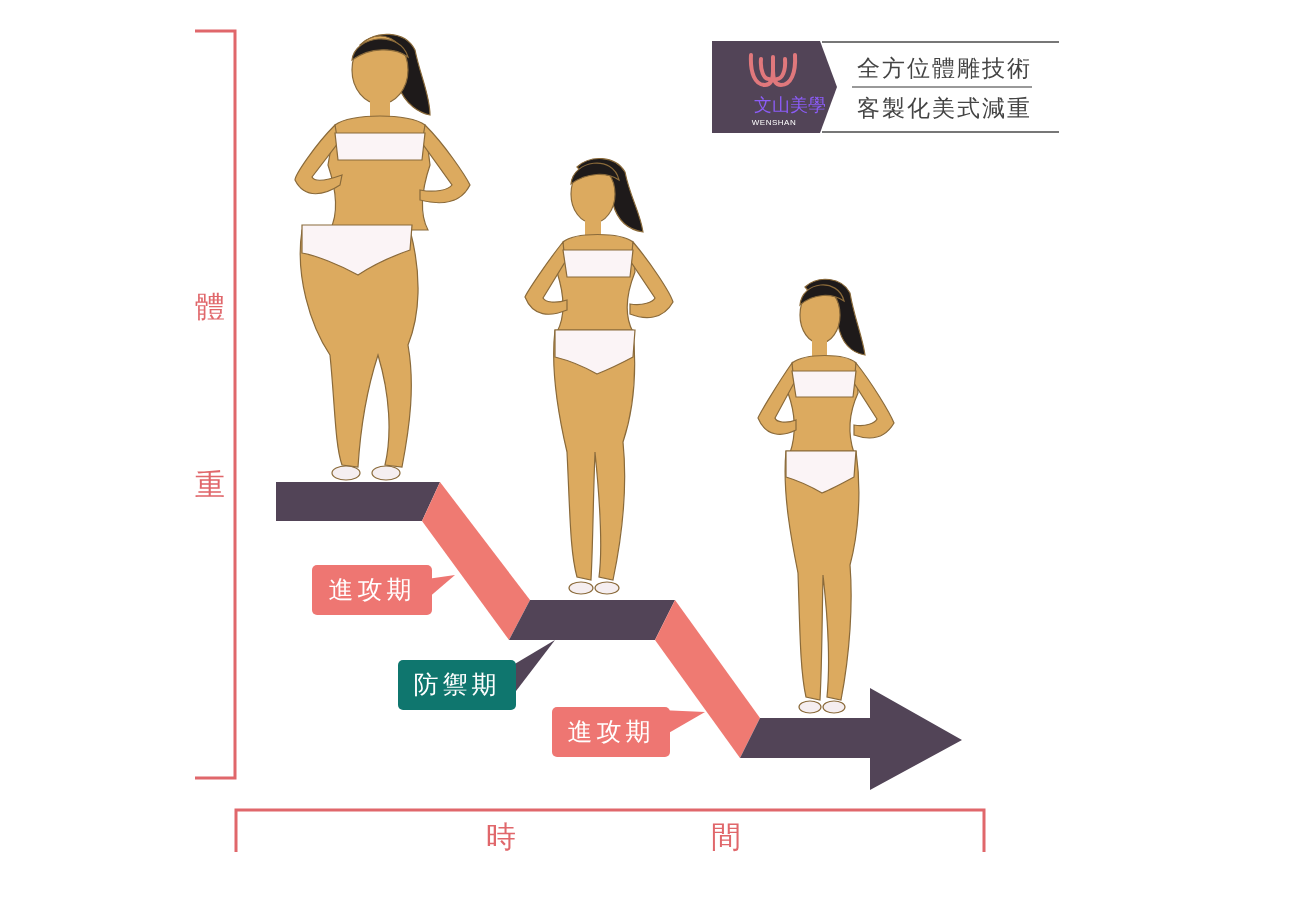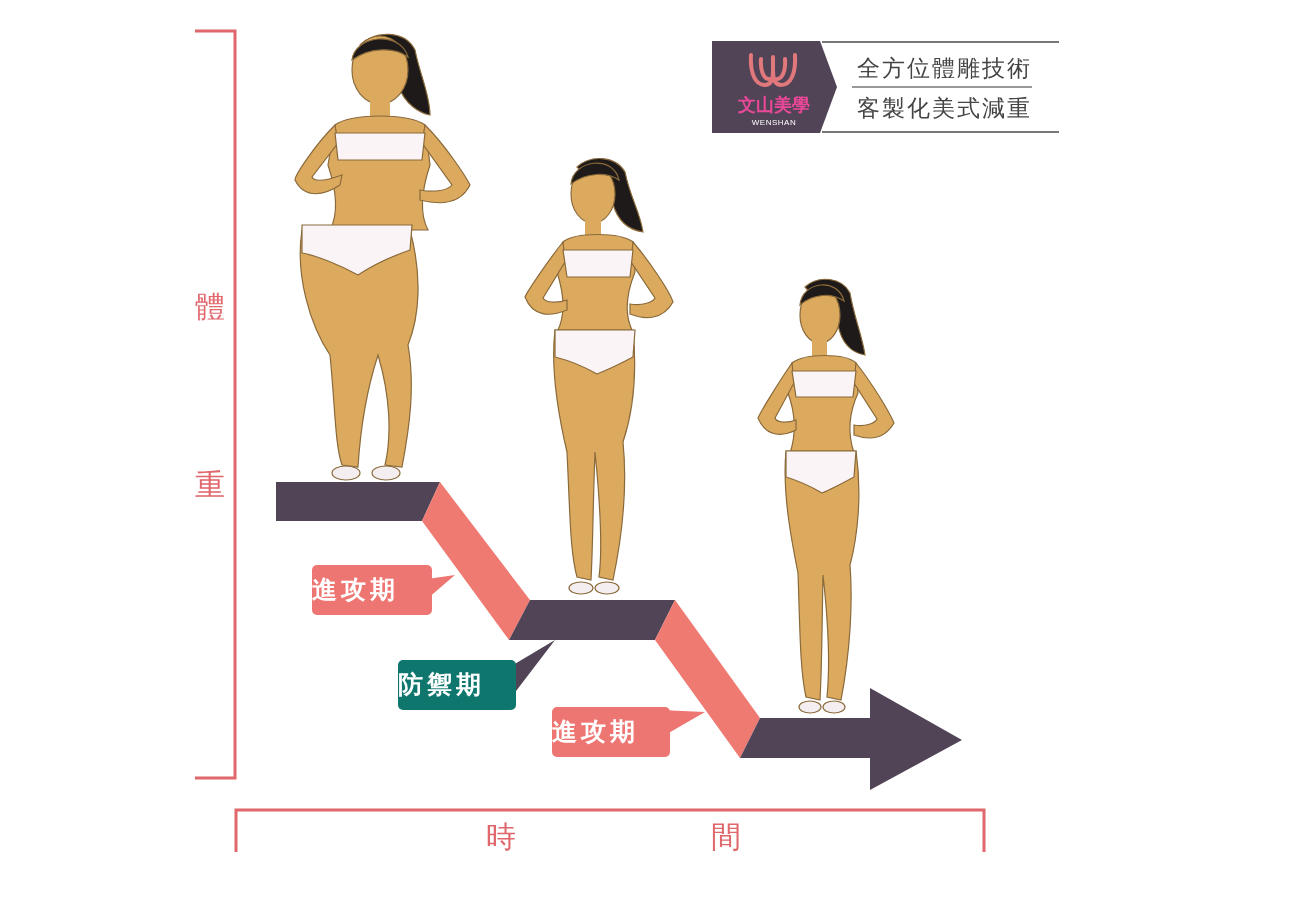--- a/index.html
+++ b/index.html
@@ -1,23 +1,23 @@
 <!DOCTYPE html>
 <html><head>
 <meta charset="utf-8">
 <style>
   html,body{margin:0;padding:0;background:#ffffff;}
   body{width:1295px;height:901px;position:relative;overflow:hidden;font-family:"DejaVu Sans","Liberation Sans",sans-serif;}
   .abs{position:absolute;}
   .axis-label{position:absolute;color:#e0676b;font-size:30px;line-height:1;}
   .logo{position:absolute;left:712px;top:41px;width:347px;height:92px;}
-  .brand-cn{position:absolute;left:12px;top:52px;width:100px;text-align:center;color:#ec4899;font-family:"DejaVu Serif","Liberation Serif",serif;font-weight:bold;font-size:18px;letter-spacing:0px;}
+  .brand-cn{position:absolute;left:28px;top:52px;width:100px;text-align:center;color:#8b5cf6;font-family:"DejaVu Serif","Liberation Serif",serif;font-weight:normal;font-size:18px;letter-spacing:0px;}
   .brand-en{position:absolute;left:12px;top:77px;width:100px;text-align:center;color:#fff;font-family:Liberation Sans, sans-serif;font-size:8px;letter-spacing:0.5px;}
   .slogan{position:absolute;left:145px;color:#444;font-size:23px;letter-spacing:2px;white-space:nowrap;}
-  .tag{position:absolute;color:#fff;font-size:25px;font-weight:bold;letter-spacing:4px;border-radius:5px;line-height:50px;height:50px;}
+  .tag{position:absolute;color:#fff;font-size:25px;font-weight:normal;letter-spacing:4px;text-align:center;border-radius:5px;line-height:50px;height:50px;}
 </style>
 </head>
 <body>
 
 <svg class="abs" style="left:190px;top:28px;" width="60" height="755">
   <polyline points="5,3 45,3 45,750 5,750" fill="none" stroke="#e0676b" stroke-width="3"></polyline>
 </svg>
 <div class="axis-label" style="left:195px;top:292px;">體</div>
 <div class="axis-label" style="left:195px;top:470px;">重</div>
 

